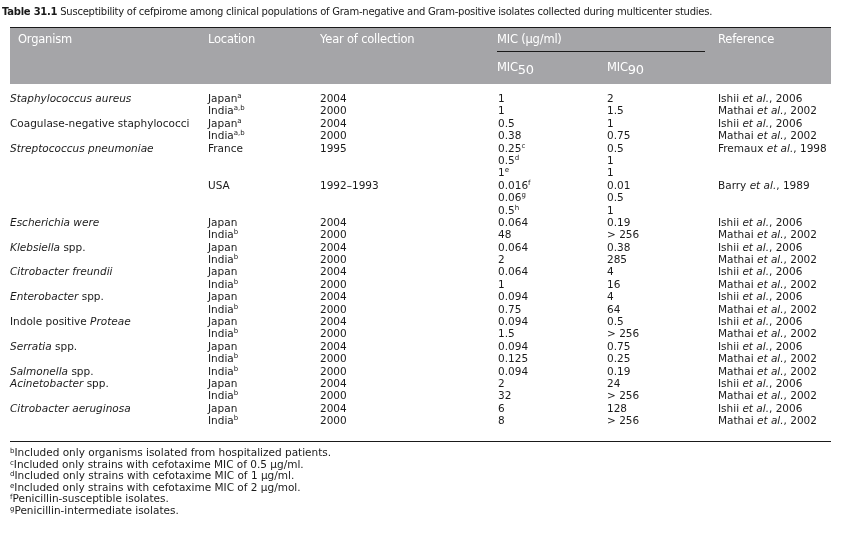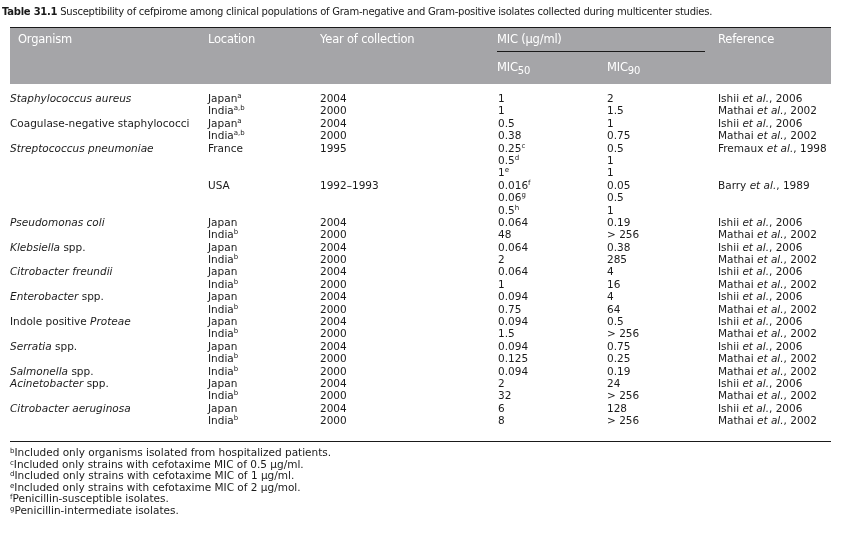--- a/index.html
+++ b/index.html
@@ -3,21 +3,21 @@
 <meta charset="utf-8">
 <style>
   html, body { margin: 0; padding: 0; background: #ffffff; }
   body { width: 846px; height: 535px; position: relative; overflow: hidden;
          font-family: "DejaVu Sans", sans-serif; color: #1a1a1a; }
   .caption { position: absolute; left: 2px; top: 6px; font-size: 10px; letter-spacing: -0.25px; white-space: nowrap; }
   .caption b { font-weight: bold; }
   .header { position: absolute; left: 10px; top: 27px; width: 821px; height: 56px;
             background: #a5a5a8; border-top: 1px solid #1a1a1a; }
   .hcell { position: absolute; color: #ffffff; font-weight: normal; font-size: 11.5px; letter-spacing: -0.2px; white-space: nowrap; }
-  .hcell sub { font-size: 10px; vertical-align: -3px; }
+  .hcell sub { font-size: 13px; vertical-align: -3px; }
   .mic-rule { position: absolute; left: 487px; top: 23px; width: 208px; height: 1px; background: #1a1a1a; }
   .rows { position: absolute; left: 0; top: 92px; width: 830px; }
   .row { position: relative; height: 12.4px; font-size: 10.5px; line-height: 12px; white-space: nowrap; }
   .row span { position: absolute; top: 0; }
   .c-org { left: 10px; }
   .c-loc { left: 208px; }
   .c-year { left: 320px; }
   .c-m50 { left: 498px; }
   .c-m90 { left: 607px; }
   .c-ref { left: 718px; }
@@ -97,39 +97,39 @@
       <span class="c-loc"><span style="position:static"></span><sup></sup></span>
       <span class="c-year"></span>
       <span class="c-m50"><span style="position:static">1</span><sup>e</sup></span>
       <span class="c-m90">1</span>
     </div>
     <div class="row">
       <span class="c-org"></span>
       <span class="c-loc"><span style="position:static">USA</span><sup></sup></span>
       <span class="c-year">1992–1993</span>
       <span class="c-m50"><span style="position:static">0.016</span><sup>f</sup></span>
-      <span class="c-m90">0.05</span>
+      <span class="c-m90">0.01</span>
       <span class="c-ref"><span style="position:static">Barry</span><span class="it" style="position:static"> et al.</span><span style="position:static">, 1989</span></span>
     </div>
     <div class="row">
       <span class="c-org"></span>
       <span class="c-loc"><span style="position:static"></span><sup></sup></span>
       <span class="c-year"></span>
       <span class="c-m50"><span style="position:static">0.06</span><sup>g</sup></span>
       <span class="c-m90">0.5</span>
     </div>
     <div class="row">
       <span class="c-org"></span>
       <span class="c-loc"><span style="position:static"></span><sup></sup></span>
       <span class="c-year"></span>
       <span class="c-m50"><span style="position:static">0.5</span><sup>h</sup></span>
       <span class="c-m90">1</span>
     </div>
     <div class="row">
-      <span class="c-org it">Pseudomonas coli</span>
+      <span class="c-org it">Escherichia were</span>
       <span class="c-loc"><span style="position:static">Japan</span><sup></sup></span>
       <span class="c-year">2004</span>
       <span class="c-m50"><span style="position:static">0.064</span><sup></sup></span>
       <span class="c-m90">0.19</span>
       <span class="c-ref"><span style="position:static">Ishii</span><span class="it" style="position:static"> et al.</span><span style="position:static">, 2006</span></span>
     </div>
     <div class="row">
       <span class="c-org"></span>
       <span class="c-loc"><span style="position:static">India</span><sup>b</sup></span>
       <span class="c-year">2000</span>

